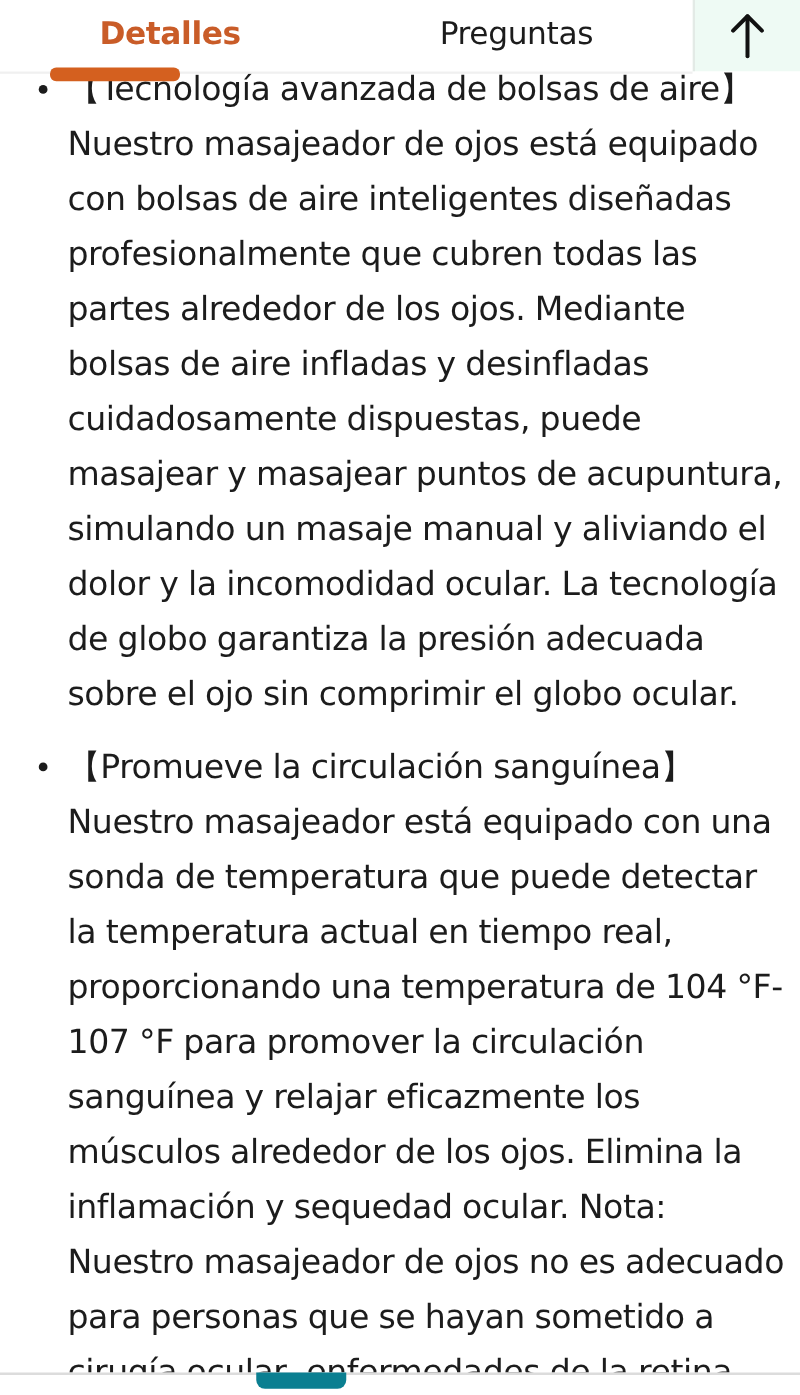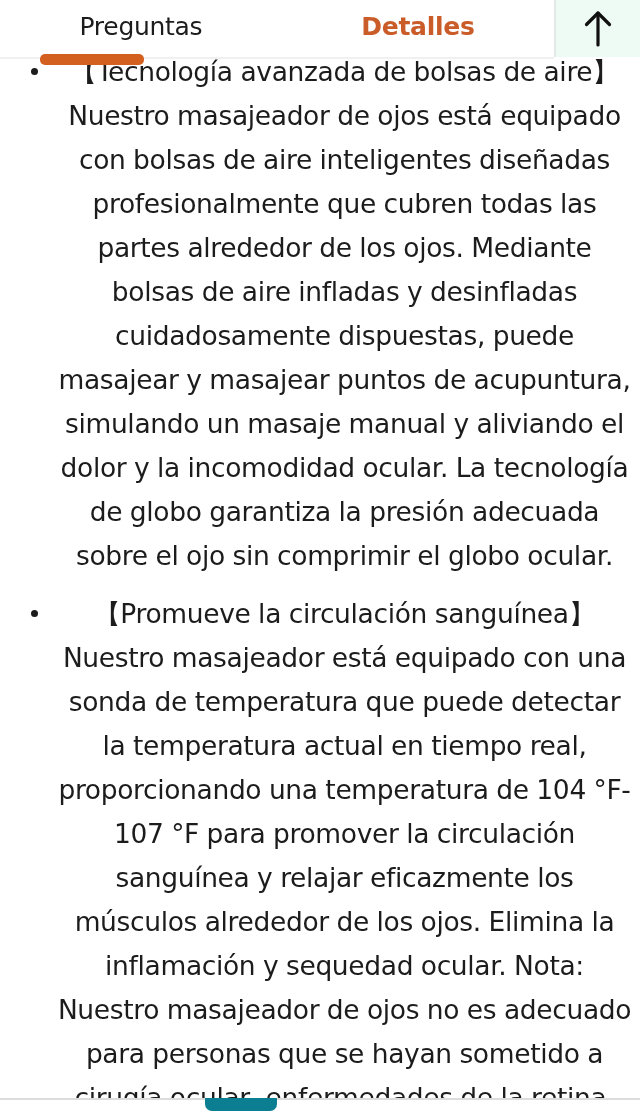--- a/index.html
+++ b/index.html
@@ -43,21 +43,21 @@
     position: relative;
     padding-left: 54px;
     padding-right: 5px;
     margin: 0 0 14px 0;
     font-size: 26.5px;
     line-height: 44px;
     color: #1c1c1c;
     font-family: "DejaVu Sans", sans-serif;
     letter-spacing: -0.35px;
     word-spacing: -0.4px;
-    text-align: center;
+    text-align: left;
   }
 
   .bullet-item .dot {
     position: absolute;
     left: 31px;
     top: 18px;
     width: 7px;
     height: 7px;
     border-radius: 50%;
     background: #1c1c1c;
@@ -195,22 +195,22 @@
         <span class="dot"></span><span class="lead">【Promueve la circulación sanguínea】</span><span class="body"> Nuestro masajeador está equipado con una sonda de temperatura que puede detectar la temperatura actual en tiempo real, proporcionando una temperatura de 104 °F-107 °F para promover la circulación sanguínea y relajar eficazmente los músculos alrededor de los ojos. Elimina la inflamación y sequedad ocular. Nota: Nuestro masajeador de ojos no es adecuado para personas que se hayan sometido a cirugía ocular, enfermedades de la retina, cataratas, glaucoma, etc.</span>
       </li>
 
     </ul>
   </div>
 
   <div class="tabbar-shadow"></div>
 
   <div class="tabbar">
     <div class="tabs">
+      <div class="tab active">Detalles</div>
       <div class="tab">Preguntas</div>
-      <div class="tab active">Detalles</div>
     </div>
 
     <div class="scroll-top-btn">
       <span>
         <svg width="30" height="38" viewBox="0 0 30 38" aria-hidden="true">
           <path d="M15 3 L15 35" stroke="#111111" stroke-width="3.2" stroke-linecap="round" fill="none"></path>
           <path d="M3.5 14.5 L15 3 L26.5 14.5" stroke="#111111" stroke-width="3.2" stroke-linecap="round" stroke-linejoin="round" fill="none"></path>
         </svg>
       </span>
     </div>

